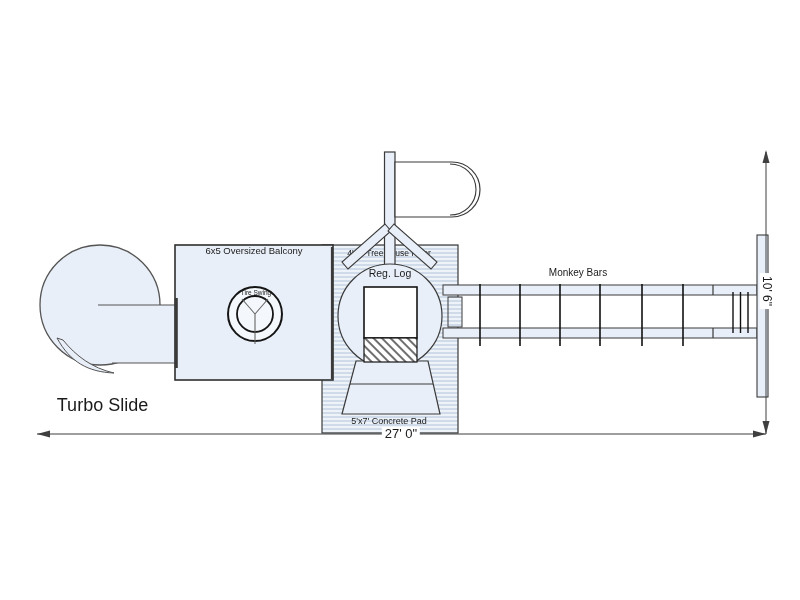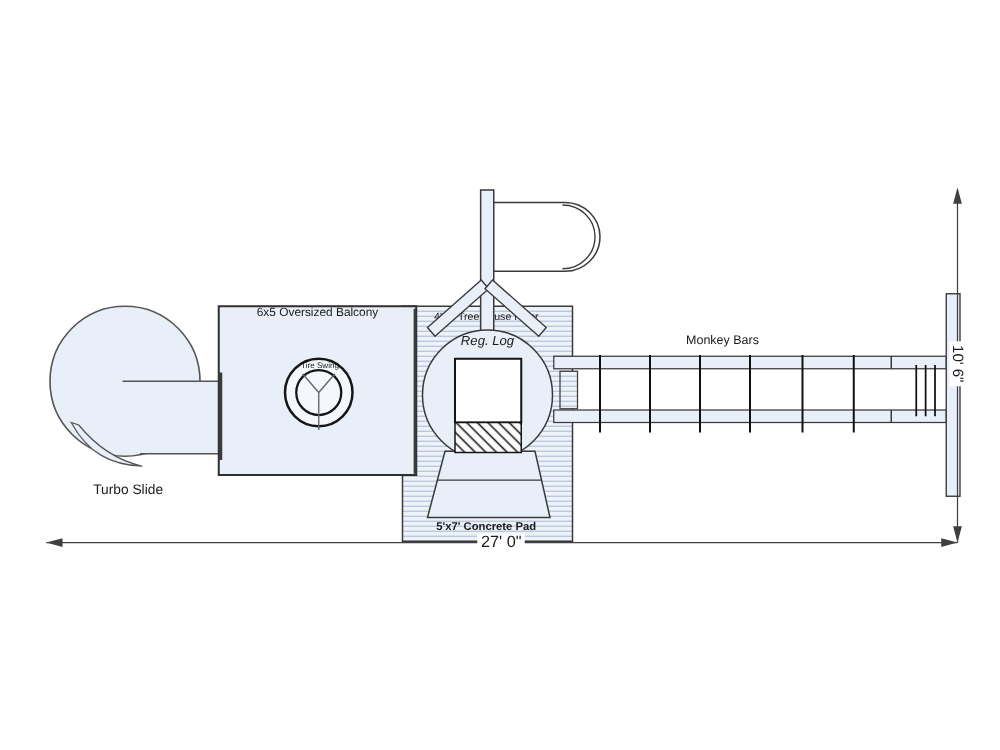--- a/index.html
+++ b/index.html
@@ -2,26 +2,26 @@
 <html><head>
 <meta charset="utf-8">
 <style>
   html,body{margin:0;padding:0;background:#ffffff;}
   .canvas{
     position:relative;width:800px;height:600px;background:#ffffff;overflow:hidden;
     font-family:"Liberation Sans", sans-serif;color:#1a1a1a;
   }
   .canvas svg{position:absolute;left:0;top:0;}
   .lbl{position:absolute;color:#1a1a1a;text-align:center;white-space:nowrap;line-height:1.1;}
-  .lbl-turbo   {left:55px;top:386px;width:95px;font-size:11px;}
+  .lbl-turbo   {left:55px;top:396px;width:95px;font-size:18px;}
   .lbl-balcony {left:176px;top:246px;width:156px;font-size:9.5px;}
   .lbl-tire    {left:226px;top:289px;width:60px;font-size:6.5px;}
-  .lbl-reglog  {left:350px;top:268px;width:80px;font-size:10.5px;font-style:italic;}
+  .lbl-reglog  {left:350px;top:268px;width:80px;font-size:10.5px;}
   .lbl-monkey  {left:518px;top:267px;width:120px;font-size:10px;}
-  .lbl-pad     {left:330px;top:417px;width:118px;font-size:9px;font-weight:bold;}
+  .lbl-pad     {left:330px;top:417px;width:118px;font-size:9px;}
   .lbl-dimw    {left:401px;top:434px;transform:translate(-50%,-50%);font-size:13px;background:#ffffff;padding:0 3px;}
   .lbl-dimh    {left:766px;top:291px;transform:translate(-50%,-50%) rotate(90deg);font-size:12px;background:#ffffff;padding:0 3px;}
 </style>
 </head>
 <body>
 
 <div class="canvas">
 
   <svg width="800" height="600" viewBox="0 0 800 600">
     <defs>

